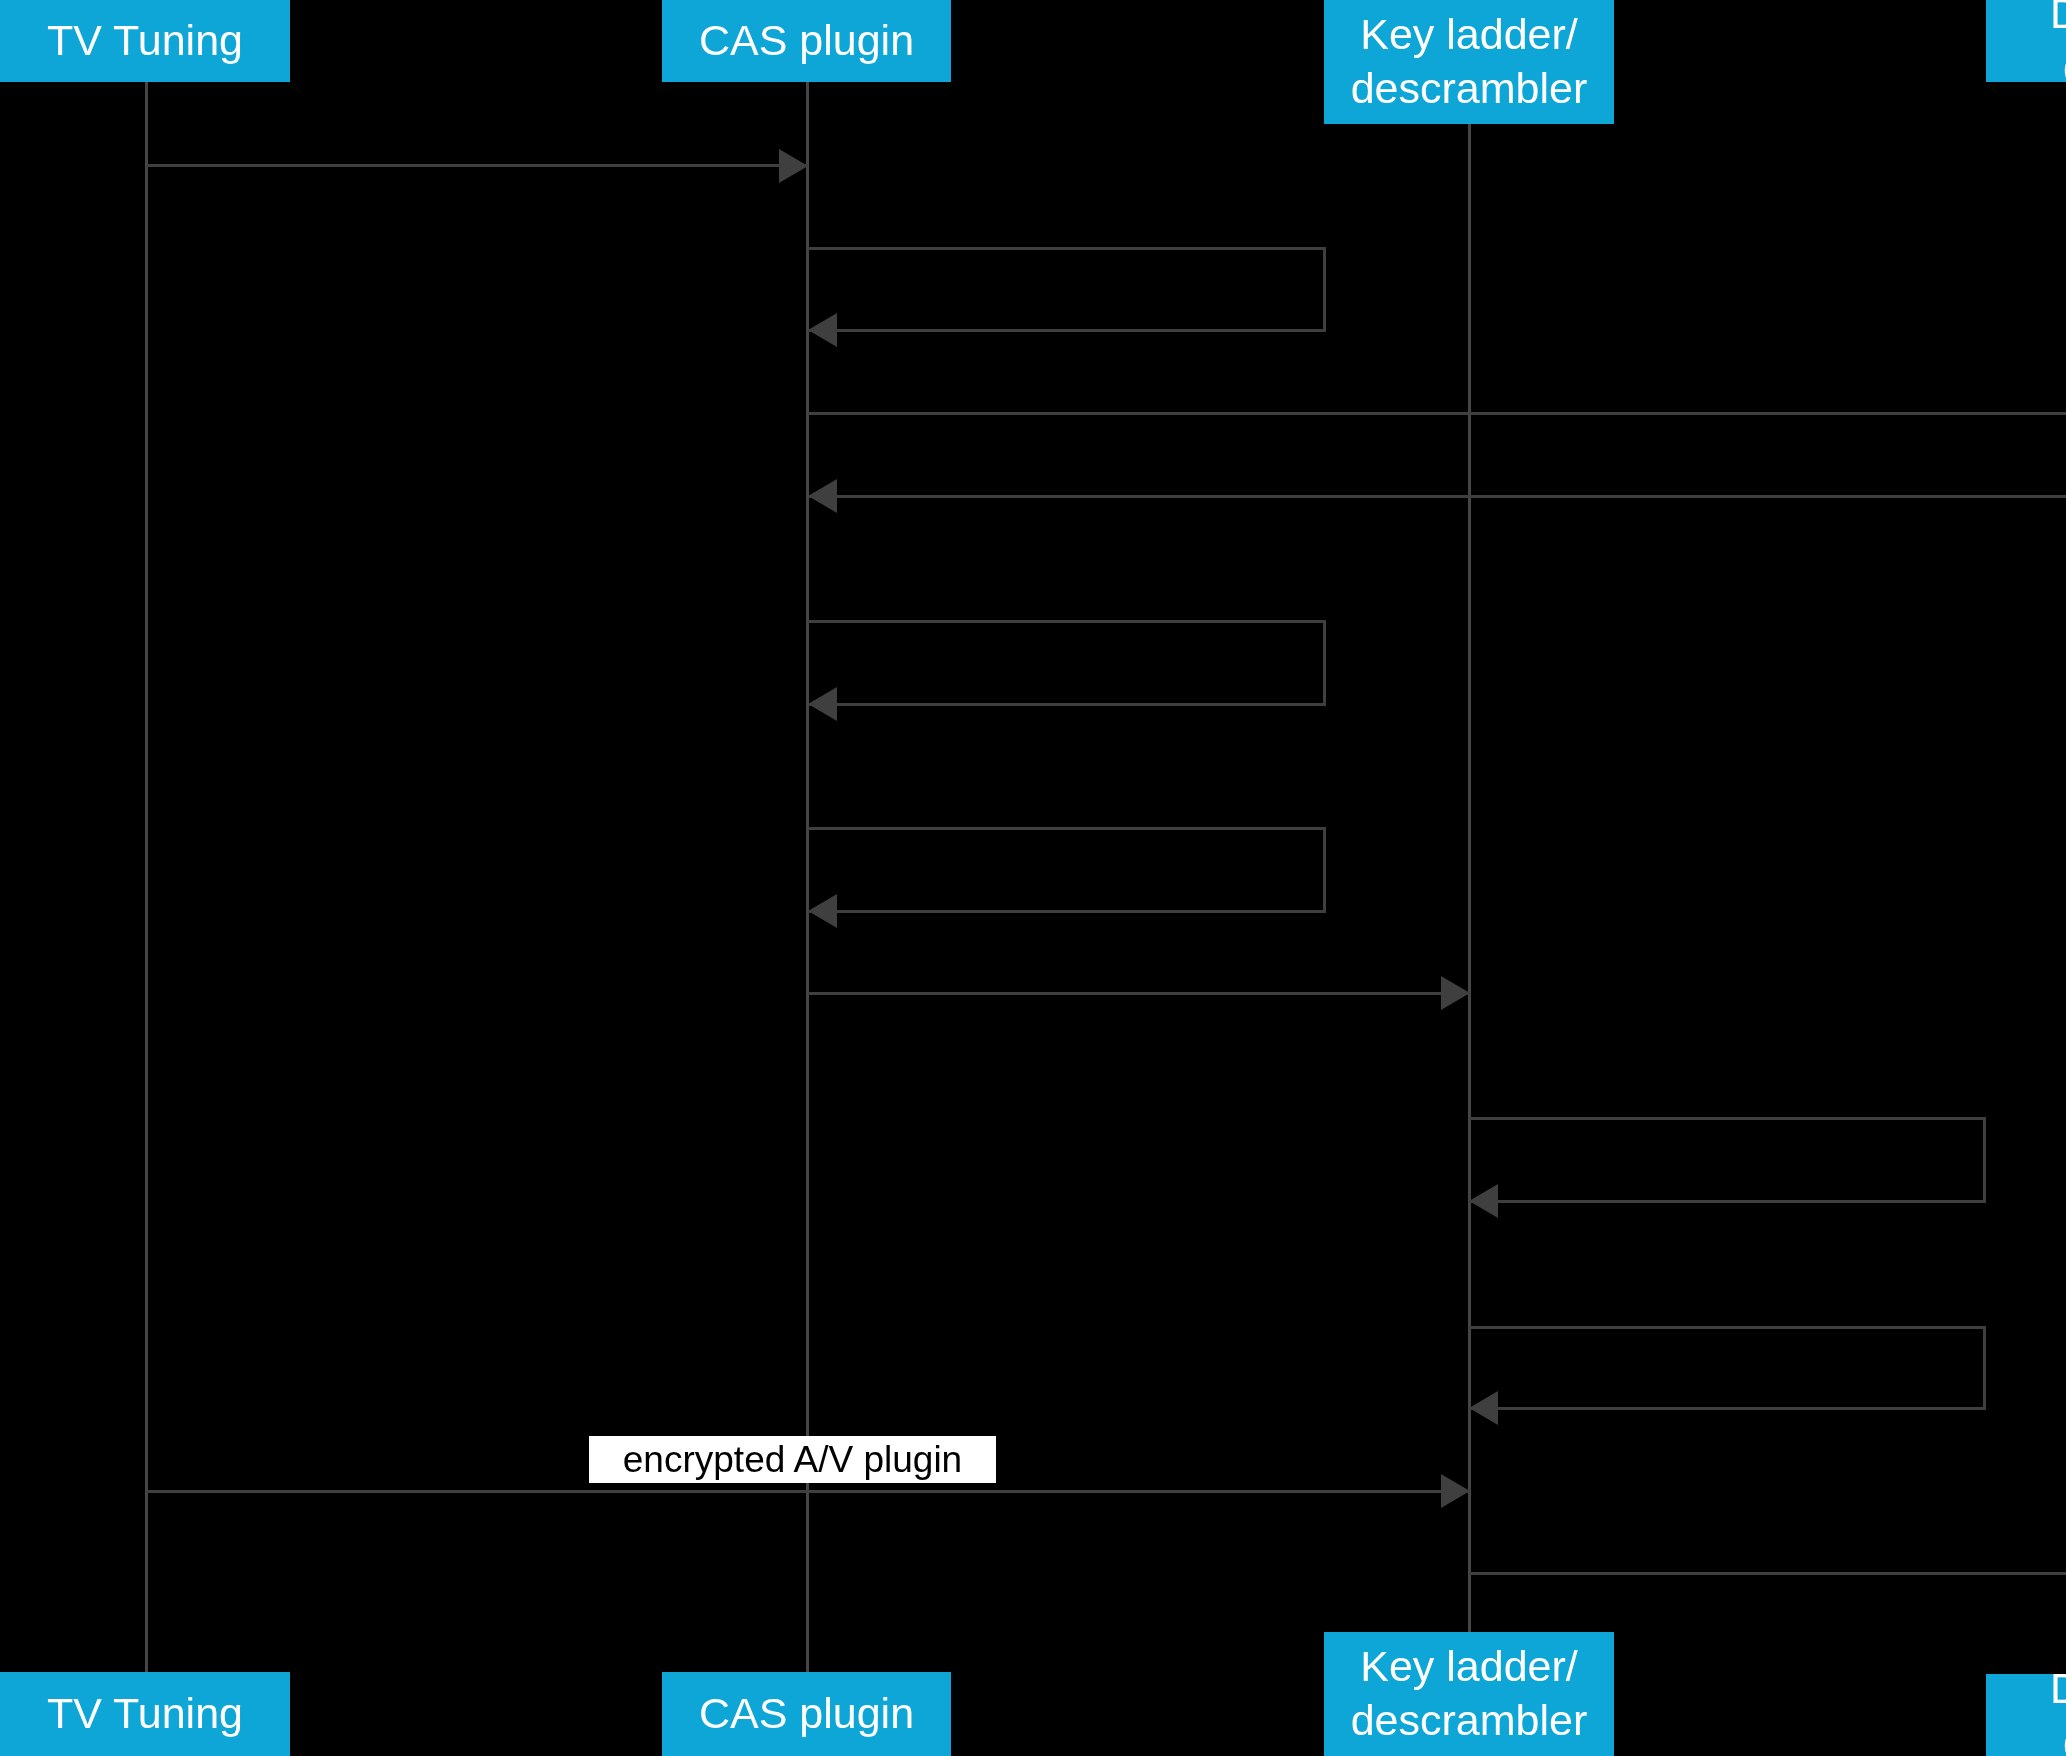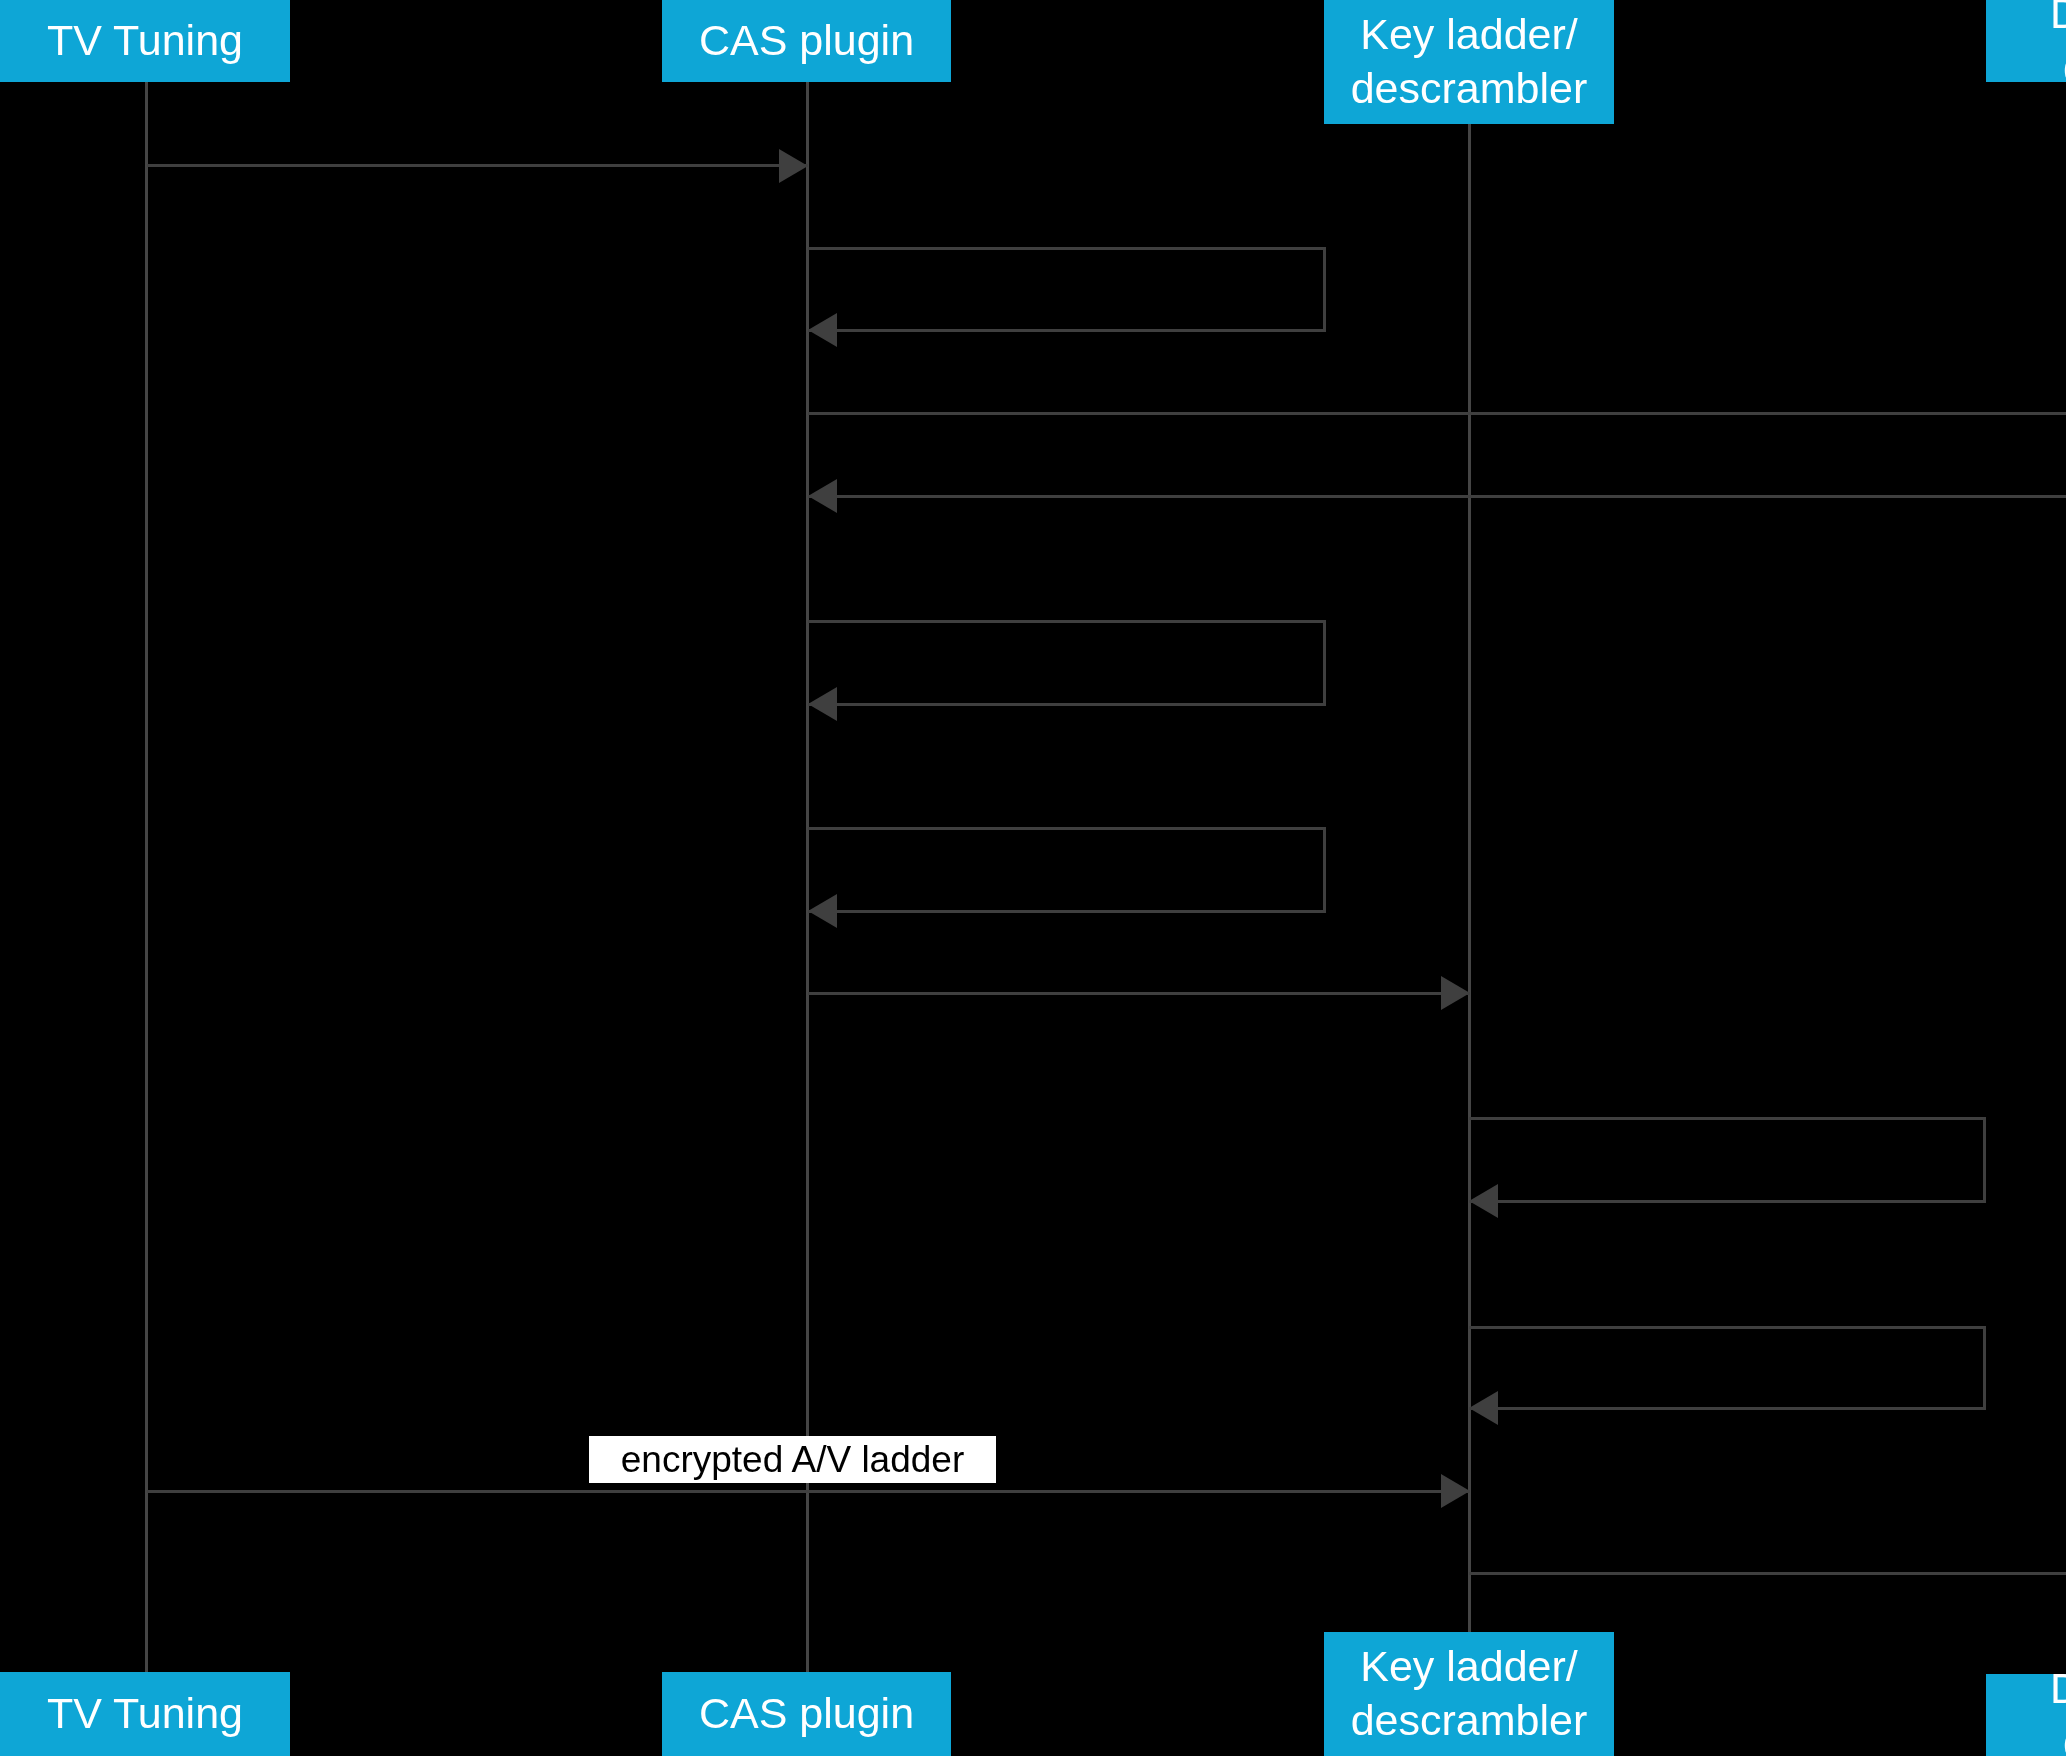--- a/index.html
+++ b/index.html
@@ -104,20 +104,20 @@
 
   <div class="hline" style="left:808px; top:992px; width:662px;"></div>
   <div class="arrowhead right" style="left:1441px; top:976px;"></div>
 
   <div class="selfloop" style="left:1469px; top:1117px; width:517px; height:86px;"></div>
   <div class="arrowhead left" style="left:1469px; top:1184px;"></div>
 
   <div class="selfloop" style="left:1469px; top:1326px; width:517px; height:84px;"></div>
   <div class="arrowhead left" style="left:1469px; top:1391px;"></div>
 
-  <div class="msg-label" style="left:589px; top:1436px; width:407px; height:47px;">encrypted A/V ladder</div>
+  <div class="msg-label" style="left:589px; top:1436px; width:407px; height:47px;">encrypted A/V plugin</div>
   <div class="hline" style="left:147px; top:1490px; width:1323px;"></div>
   <div class="arrowhead right" style="left:1441px; top:1474px;"></div>
 
   <div class="hline" style="left:1469px; top:1572px; width:661px;"></div>
 
 </div>
 
 
 </body></html>

